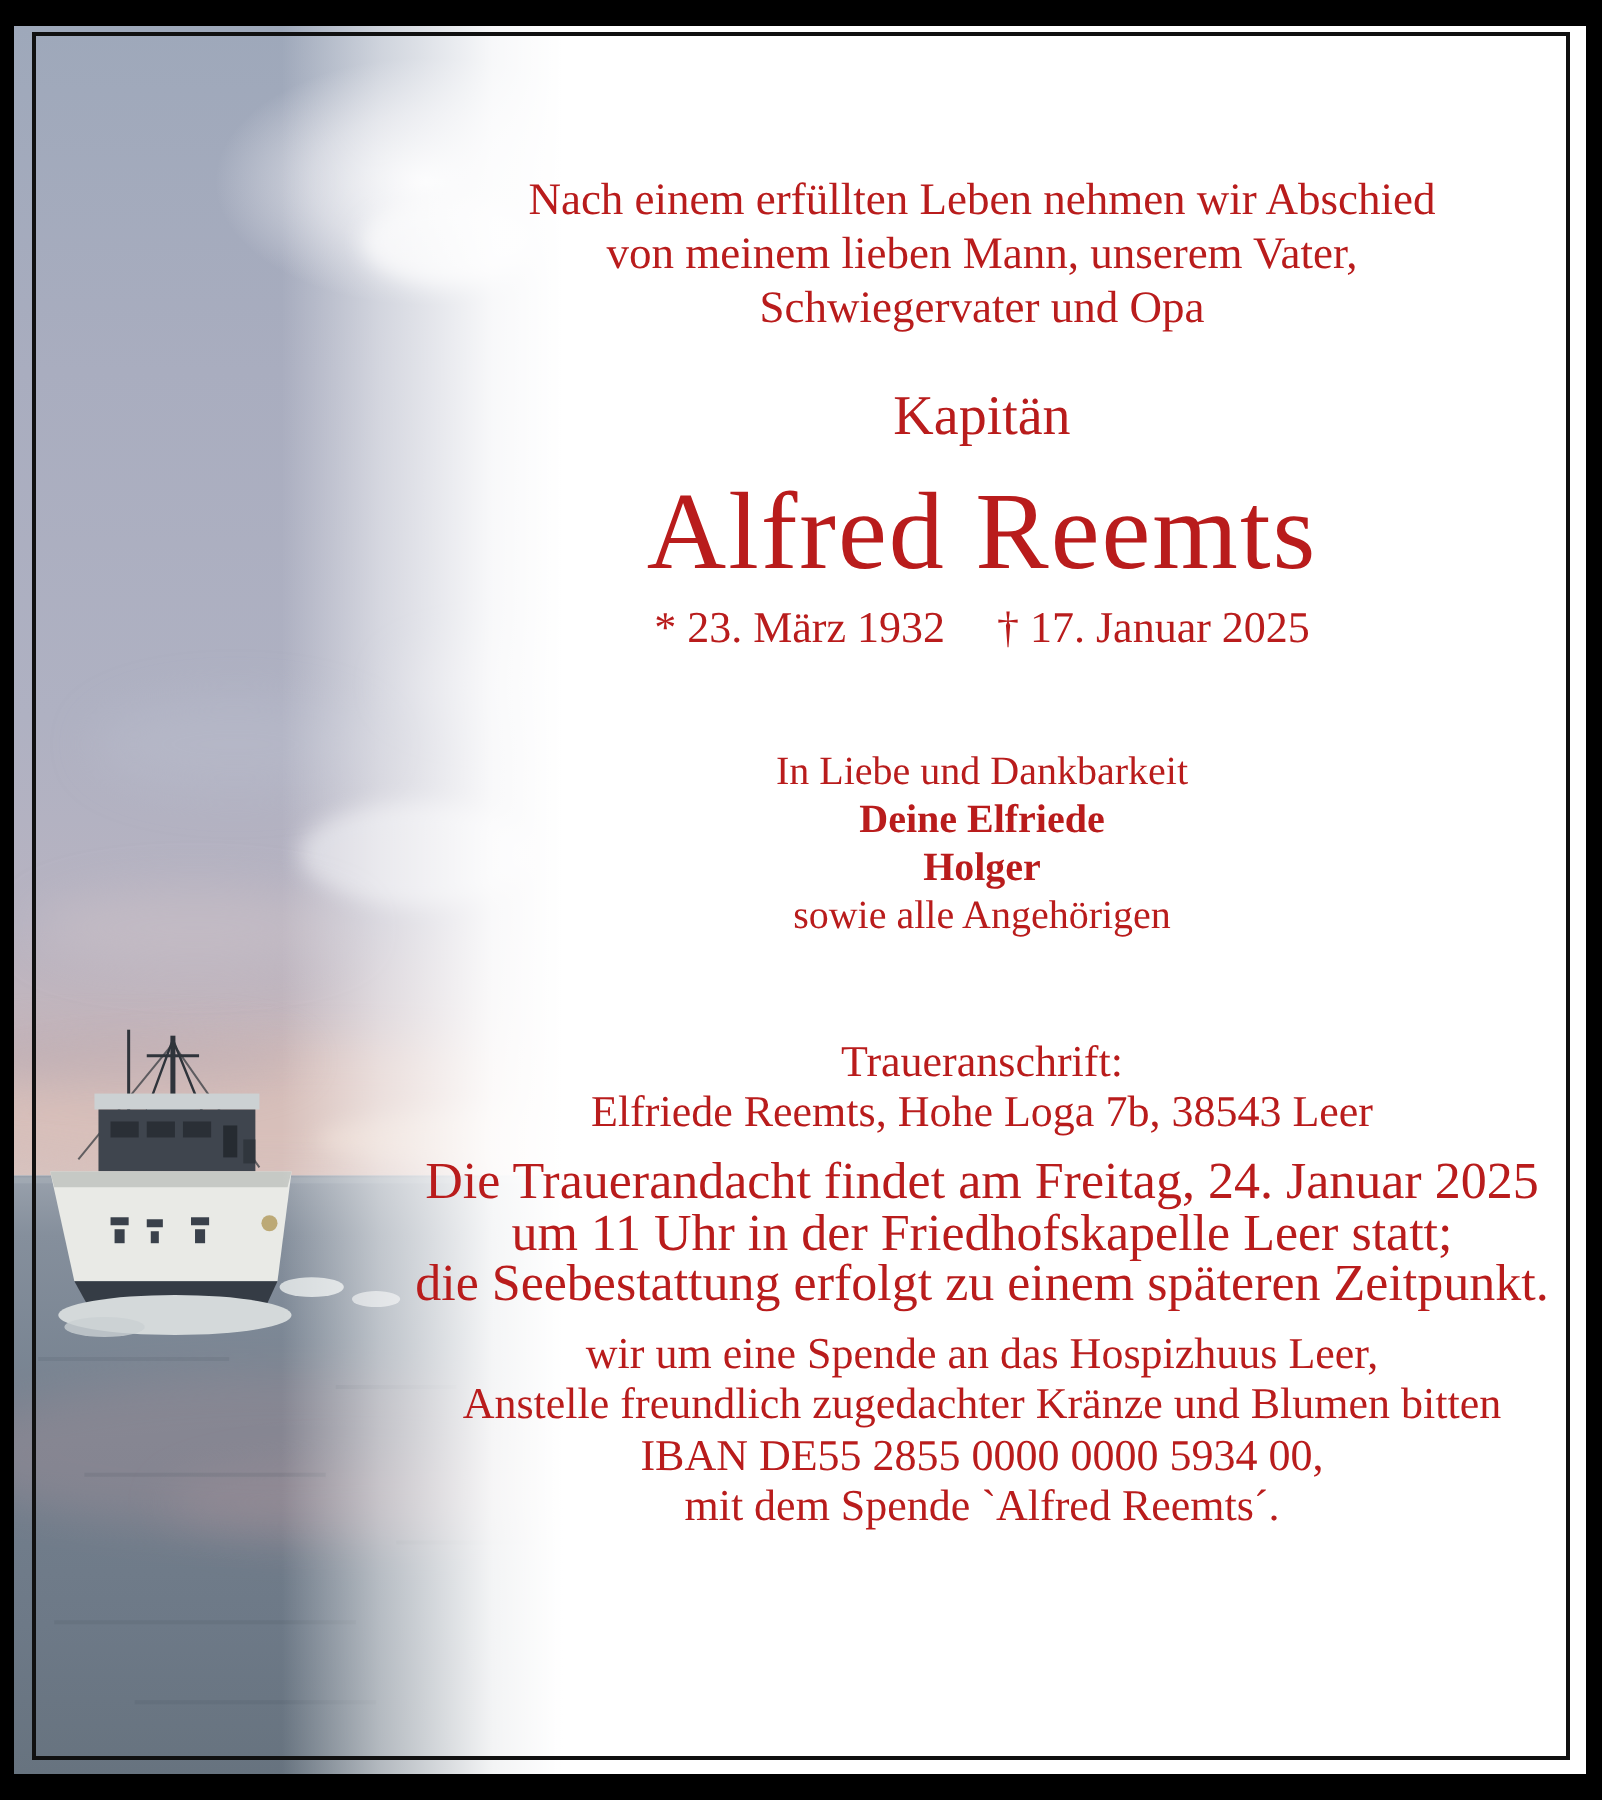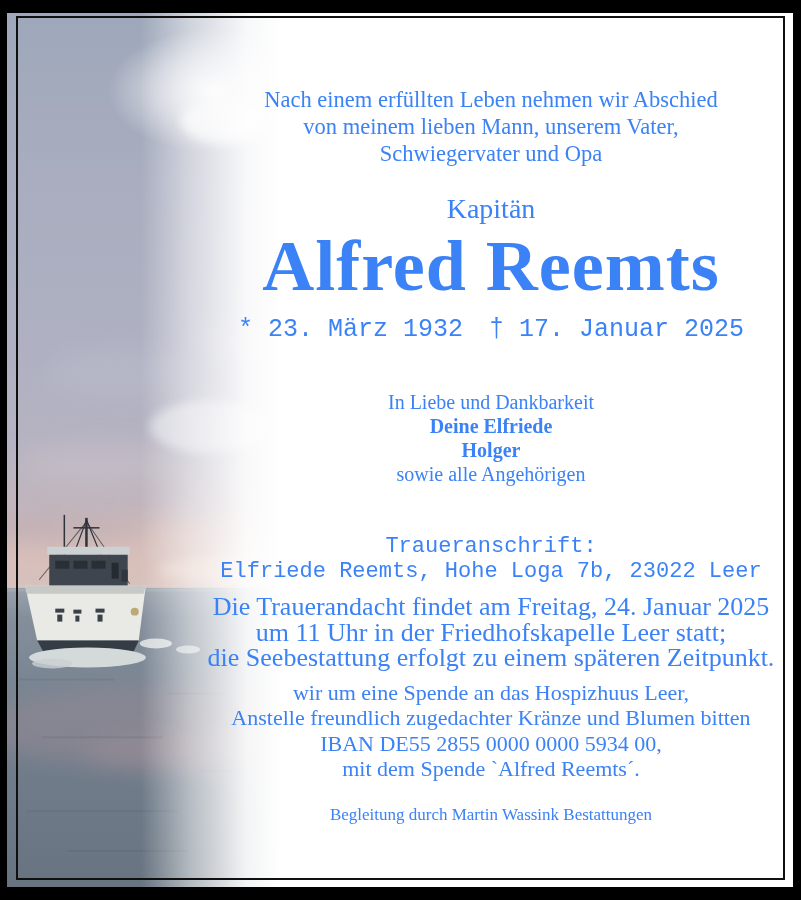--- a/index.html
+++ b/index.html
@@ -14,33 +14,33 @@
   .photo { position:absolute; left:0; top:0; bottom:0; width:352px; z-index:1; }
   .photo svg { display:block; width:100%; height:100%; }
 
   .inner-frame {
     position:absolute; left:9px; top:3px; right:8px; bottom:7px;
     border:2px solid #101010; z-index:3; pointer-events:none;
   }
 
   .content {
     position:absolute; left:193px; top:0; width:582px; z-index:4;
-    text-align:center; color:#3b82f6;
+    text-align:center; color:#b91c1c;
   }
 
   .intro { padding-top:73px; font-size:22.5px; line-height:27px; }
   .title { margin-top:28px; font-size:28px; line-height:28px; }
-  .name  { margin:9px 0 0 0; font-size:72px; line-height:68px; font-weight:700; letter-spacing:1px; }
-  .dates { margin-top:16px; font-size:25px; line-height:27px;font-family:Liberation Mono, monospace; }
+  .name  { margin:9px 0 0 0; font-size:55px; line-height:68px; font-weight:400; letter-spacing:1px; }
+  .dates { margin-top:0; font-size:22px; line-height:27px; }
   .dates span { display:inline-block; margin:0 13px; }
 
   .tribute-block { margin-top:47px; font-size:20px; line-height:24px; }
   .tribute-block .mourner { font-weight:bold; }
 
-  .address-block { margin-top:48px; font-size:22px; line-height:25px;font-family:Liberation Mono, monospace; }
+  .address-block { margin-top:48px; font-size:22px; line-height:25px; }
   .service  { margin-top:10px; font-size:26px; line-height:25.5px; }
   .donation { margin-top:9px;  font-size:22px; line-height:25.5px; }
   .funeral  { margin-top:23px; font-size:17px; line-height:20px; }
 </style>
 </head>
 <body>
 
 <div class="canvas">
 
   <div class="photo">
@@ -168,32 +168,31 @@
 
     <div class="tribute-block">
       <div>In Liebe und Dankbarkeit</div>
       <div class="mourner">Deine Elfriede</div>
       <div class="mourner">Holger</div>
       <div>sowie alle Angehörigen</div>
     </div>
 
     <div class="address-block">
       <div>Traueranschrift:</div>
-      <div>Elfriede Reemts, Hohe Loga 7b, 23022 Leer</div>
+      <div>Elfriede Reemts, Hohe Loga 7b, 38543 Leer</div>
     </div>
 
     <div class="service">
       <div>Die Trauerandacht findet am Freitag, 24. Januar 2025</div>
       <div>um 11 Uhr in der Friedhofskapelle Leer statt;</div>
       <div>die Seebestattung erfolgt zu einem späteren Zeitpunkt.</div>
     </div>
 
     <div class="donation">
       <div>wir um eine Spende an das Hospizhuus Leer,</div>
       <div>Anstelle freundlich zugedachter Kränze und Blumen bitten</div>
       <div>IBAN DE55 2855 0000 0000 5934 00,</div>
       <div>mit dem Spende `Alfred Reemts´.</div>
     </div>
 
-    <div class="funeral">Begleitung durch Martin Wassink Bestattungen</div>
 
   </div>
 </div>
 
 </body></html>

